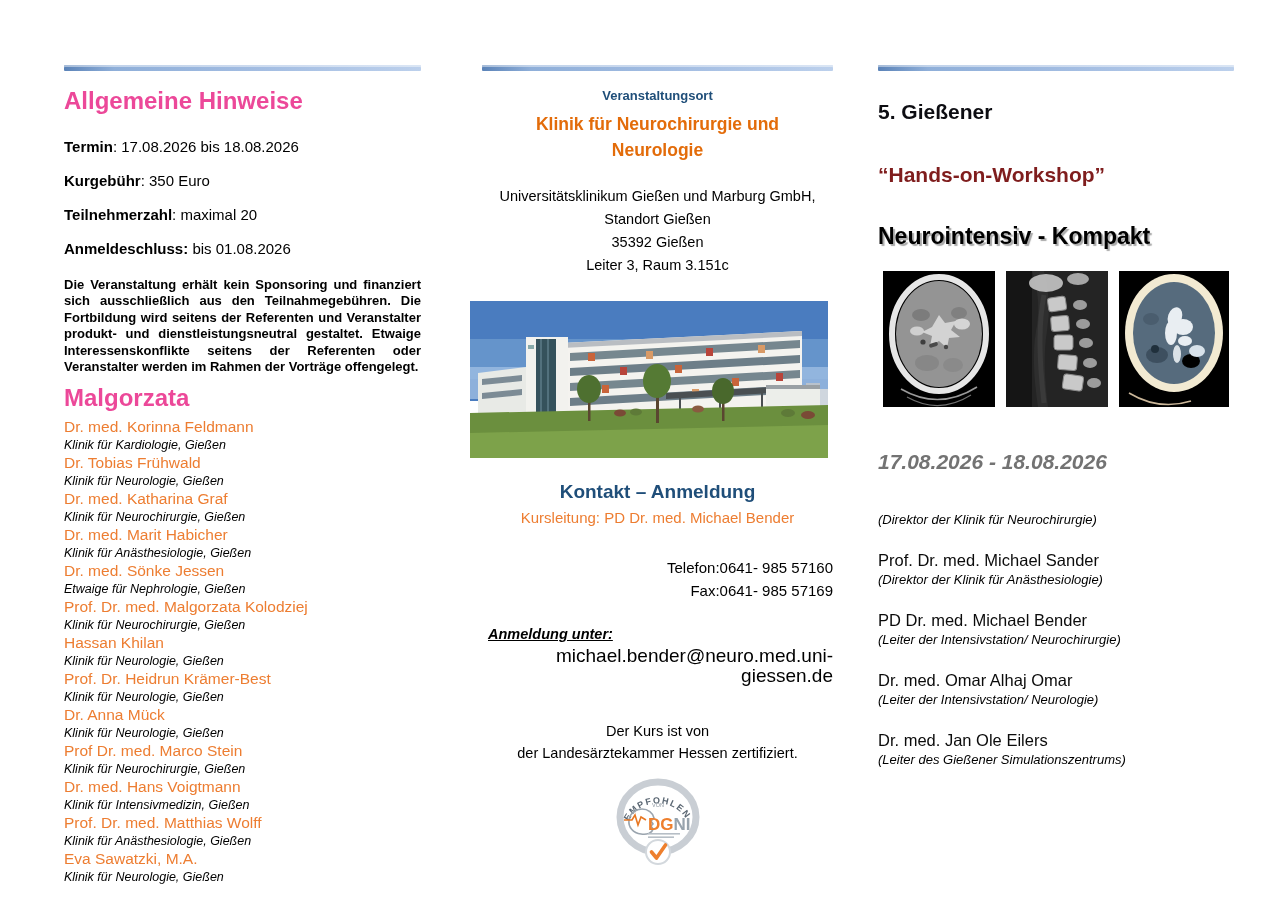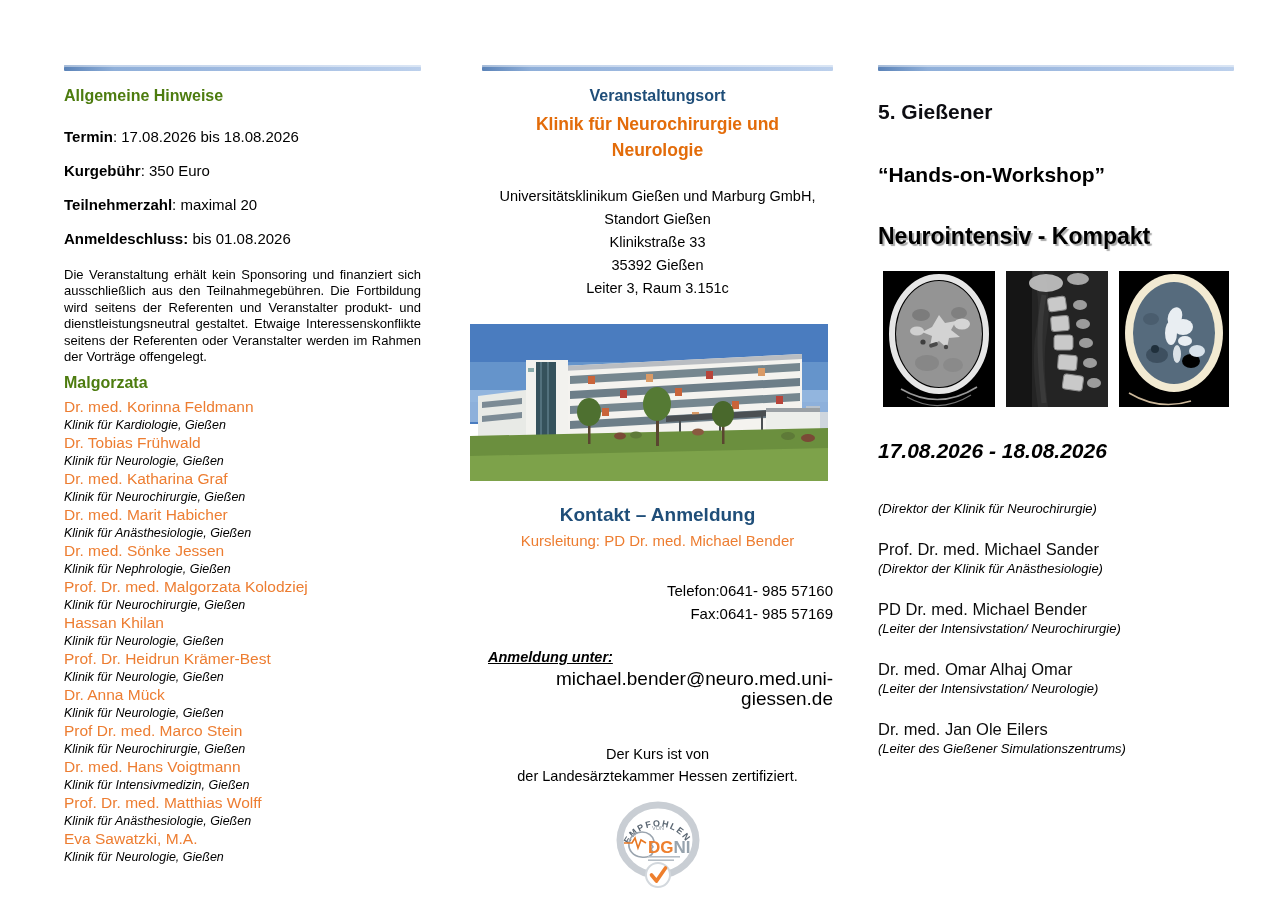--- a/index.html
+++ b/index.html
@@ -12,55 +12,55 @@
   #col2 { left:482px; width:351px; text-align:center; }
   #col3 { left:878px; width:356px; text-align:left; }
 
   .rule {
     height:6px; border-radius:1px;
     background:linear-gradient(90deg,#5b83b8 0%,#8fafd9 14%,#a3bde2 55%,#bcd0ec 100%);
     box-shadow:inset 0 2px 0 rgba(255,255,255,.45);
   }
 
   
-  .h-navy { color:#4d7c0f; font-weight:bold; font-size:16px; margin:16px 0 0; }
+  .h-navy { color:#ec4899; font-weight:bold; font-size:24px; margin:16px 0 0; }
   .facts { margin-top:22px; }
   .fact { font-size:15px; margin-bottom:14px; line-height:20px; }
   .fact-label { font-weight:bold; }
-  .disclaimer { margin-top:18px; font-size:13px; line-height:16.4px; text-align:justify; }
+  .disclaimer { margin-top:18px; font-size:13px; line-height:16.4px; text-align:justify;font-weight:bold; }
   .ref-heading { margin-top:9px; }
   .ref-list { margin-top:5px; }
   .ref-name { color:#ED7D31; font-size:15.5px; line-height:20px; }
   .ref-affil { font-style:italic; font-size:12.5px; line-height:16px; }
 
   
-  .venue-h { color:#1F4E79; font-weight:bold; font-size:16px; margin-top:14px; line-height:22px; }
+  .venue-h { color:#1F4E79; font-weight:bold; font-size:13px; margin-top:14px; line-height:22px; }
   .venue-clinic { color:#E36C0A; font-weight:bold; font-size:17.5px; line-height:26px; margin:4px auto 0; max-width:300px; }
   .address { margin-top:22px; font-size:14.5px; line-height:23px; }
   .photo-wrap { margin:24px 0 0 -12px; width:358px; height:157px; }
   .kontakt-h { color:#1F4E79; font-weight:bold; font-size:19px; margin-top:22px; line-height:24px;text-align:center; }
   .kursleitung { color:#ED7D31; font-size:15px; margin-top:4px; line-height:20px; }
   .phone-block { margin-top:28px; text-align:right; padding-left:6px; }
   .phone-row { font-size:15px; line-height:23px; }
   .phone-label { display:inline-block; width:122px; }
   .anmeldung-label { margin-top:22px; text-align:left; padding-left:6px; font-size:14.5px;
                      font-weight:bold; font-style:italic; text-decoration:underline; line-height:20px; }
   .email { margin-top:2px; text-align:right; padding-left:6px; font-size:19px; line-height:20px; }
   .cert { margin-top:34px; font-size:14.5px; line-height:22px; }
   .badge-wrap { margin-top:10px; }
 
   
   .title1 { font-size:21px; font-weight:bold; color:#0d0d12; margin-top:28px; line-height:26px; }
-  .title2 { font-size:21px; font-weight:bold; color:#000000; margin-top:37px; line-height:26px; }
+  .title2 { font-size:21px; font-weight:bold; color:#7f1d1d; margin-top:37px; line-height:26px; }
   .title3 { font-size:23px; font-weight:bold; color:#000; margin-top:34px; line-height:29px;
             text-shadow:2px 2px 1px #a9a9a9; }
   .scans { margin-top:20px; display:flex; justify-content:center; gap:11px; }
   .scan  { font-size:0; }
-  .date-line { margin-top:30px; font-size:21px; font-weight:bold; font-style:italic;
-               color:#000000; line-height:27px; }
+  .date-line { margin-top:41px; font-size:21px; font-weight:bold; font-style:italic;
+               color:#737373; line-height:27px; }
   .org-list { margin-top:36px; }
   .org { margin-bottom:22px; }
   .org-name { font-size:16.5px; line-height:21px; color:#0b0b0b; }
   .org-role { font-size:13px; font-style:italic; line-height:17px; }
 </style>
 </head>
 <body>
 
 <div class="col" id="col1">
   <div class="rule"></div>
@@ -98,21 +98,21 @@
         <div class="ref-affil">Klinik für Neurochirurgie, Gießen</div>
       </div>
 
       <div class="ref">
         <div class="ref-name">Dr. med. Marit Habicher</div>
         <div class="ref-affil">Klinik für Anästhesiologie, Gießen</div>
       </div>
 
       <div class="ref">
         <div class="ref-name">Dr. med. Sönke Jessen</div>
-        <div class="ref-affil">Klinik für Nephrologie, Gießen</div>
+        <div class="ref-affil">Etwaige für Nephrologie, Gießen</div>
       </div>
 
       <div class="ref">
         <div class="ref-name">Prof. Dr. med. Malgorzata Kolodziej</div>
         <div class="ref-affil">Klinik für Neurochirurgie, Gießen</div>
       </div>
 
       <div class="ref">
         <div class="ref-name">Hassan Khilan</div>
         <div class="ref-affil">Klinik für Neurologie, Gießen</div>
@@ -154,21 +154,20 @@
   <div class="rule"></div>
   <div class="venue-h">Veranstaltungsort</div>
   <div class="venue-clinic">Klinik für Neurochirurgie und Neurologie</div>
 
   <div class="address">
 
       <div class="addr-line">Universitätsklinikum Gießen und Marburg GmbH,</div>
 
       <div class="addr-line">Standort Gießen</div>
 
-      <div class="addr-line">Klinikstraße 33</div>
 
       <div class="addr-line">35392 Gießen</div>
 
       <div class="addr-line">Leiter 3, Raum 3.151c</div>
     </div>
 
   <div class="photo-wrap">
     
     <svg width="358" height="157" viewBox="0 0 358 157">
       <rect x="0" y="0" width="358" height="100" fill="#4a7cbf"></rect>

